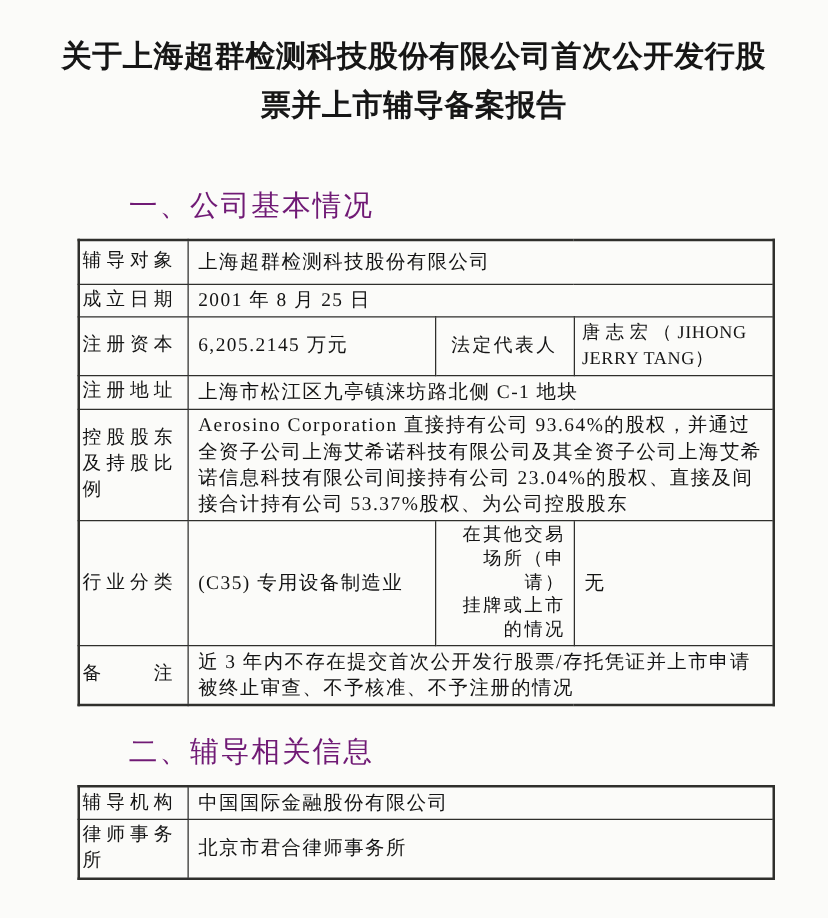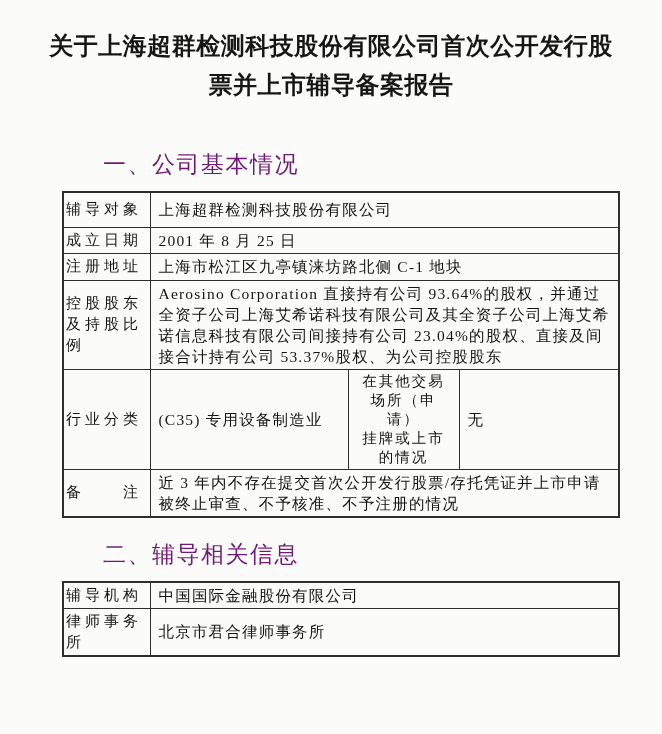--- a/index.html
+++ b/index.html
@@ -60,21 +60,21 @@
     line-height:21px;
     padding:2px 8px;
     color:#141414;
   }
   td.mid-lbl{
     font-size:14.5px;
     letter-spacing:2px;
     line-height:19px;
     padding:2px 6px;
     white-space:pre-wrap;
-    text-align:center;
+    text-align:right;
     color:#141414;
   }
   td.rep-lbl{
     text-align:center;
     font-size:15px;
     letter-spacing:2px;
     padding:2px 4px;
     color:#141414;
   }
   td.rep-val{
@@ -103,20 +103,26 @@
       <col style="width:160px">
     </colgroup>
     <tbody>
       <tr style="height:35px">
         <td class="lbl">辅导对象</td>
         <td class="val" colspan="3">上海超群检测科技股份有限公司</td>
       </tr>
       <tr style="height:26px">
         <td class="lbl">成立日期</td>
         <td class="val" colspan="3">2001 年 8 月 25 日</td>
+      </tr>
+      <tr style="height:42px">
+        <td class="lbl">注册资本</td>
+        <td class="val">6,205.2145 万元</td>
+        <td class="rep-lbl">法定代表人</td>
+        <td class="rep-val">唐 志 宏 （ JIHONG JERRY TANG）</td>
       </tr>
       <tr style="height:27px">
         <td class="lbl">注册地址</td>
         <td class="val" colspan="3">上海市松江区九亭镇涞坊路北侧 C-1 地块</td>
       </tr>
       <tr style="height:84px">
         <td class="lbl">控股股东
 及持股比
 例</td>
         <td class="val" colspan="3">Aerosino Corporation 直接持有公司 93.64%的股权，并通过全资子公司上海艾希诺科技有限公司及其全资子公司上海艾希诺信息科技有限公司间接持有公司 23.04%的股权、直接及间接合计持有公司 53.37%股权、为公司控股股东</td>

